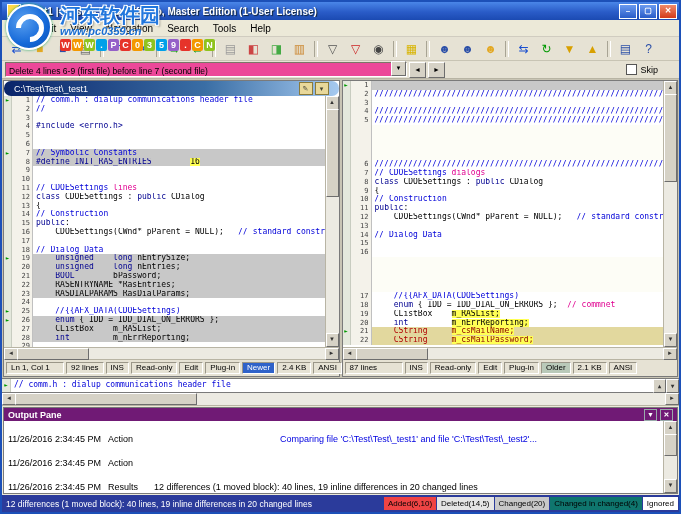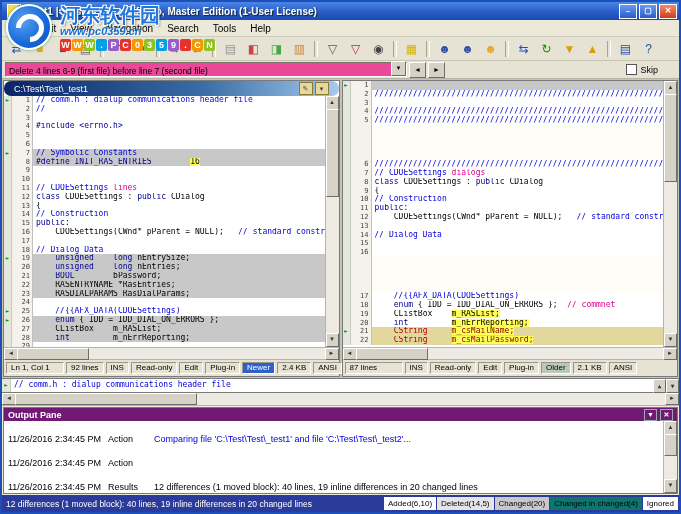--- a/index.html
+++ b/index.html
@@ -76,21 +76,21 @@
   .output{flex:0 0 74px;display:flex;flex-direction:column;border:1px solid #7a7a7a;margin:1px;background:#fff;}
   .output-header{height:13px;flex:0 0 13px;background:#701a75;color:#fff;font-size:9px;font-weight:bold;display:flex;align-items:center;padding:0 4px;}
   .oh-icons{margin-left:auto;display:flex;gap:3px;}
   .oh-btn{width:11px;height:10px;font-size:7px;line-height:10px;text-align:center;color:#fff;border:1px solid #9aa;}
   .output-body{flex:1;display:flex;min-height:0;}
   .olog{flex:1;overflow:hidden;font-size:9px;}
   .orow{display:grid;grid-template-columns:104px 46px 1fr;height:12px;line-height:12px;white-space:nowrap;margin-top:12px;}
   .orow .otime{padding-left:4px;color:#000;}
   .orow .okind{color:#000;}
   .orow .otext{overflow:hidden;}
-  .orow .otext.blue{color:#0000e0;}
+  .orow .otext.blue{color:#0000e0;text-align:center;}
   .orow .otext.black{color:#000;}
   
   .statusbar{height:17px;flex:0 0 17px;background:#2b3b9b;color:#fff;display:flex;align-items:center;font-size:8.5px;padding-left:4px;}
   .badges{margin-left:auto;display:flex;gap:1px;margin-right:1px;}
   .badge{padding:2px 4px;font-size:8px;color:#000;white-space:nowrap;}
   
   .watermark{position:absolute;top:2px;left:4px;z-index:50;display:flex;gap:8px;pointer-events:none;}
   .wm-logo{width:42px;height:42px;border-radius:50%;background:radial-gradient(circle at 35% 35%,#5aa0f0,#1468d8 60%,#0b4fb0);border:2px solid #fff;box-shadow:0 0 3px #2a6;position:relative;flex:0 0 42px;}
   .wm-logo::after{content:"";position:absolute;left:8px;top:8px;width:18px;height:18px;border:5px solid #fff;border-left-color:transparent;border-radius:50%;transform:rotate(-45deg);}
   .wm-col{display:flex;flex-direction:column;}
@@ -372,21 +372,21 @@
         <div class="sb-thumb" style="top:13px;height:20px;"></div>
         <div class="sb-btn bottom">▼</div>
       </div>
     </div>
   </div>
 
   <div class="statusbar">
     <span>12 differences (1 moved block): 40 lines, 19 inline differences in 20 changed lines</span>
     <span class="badges">
 
-        <span class="badge" style="background: #ffffff; color: rgb(0, 0, 0);">Added(6,10)</span>
+        <span class="badge" style="background: #ef4444; color: rgb(0, 0, 0);">Added(6,10)</span>
 
         <span class="badge" style="background: #e5e5e5; color: rgb(0, 0, 0);">Deleted(14,5)</span>
 
         <span class="badge" style="background: rgb(200, 200, 200); color: rgb(0, 0, 0);">Changed(20)</span>
 
         <span class="badge" style="background: #0f766e; color: rgb(0, 0, 0);">Changed in changed(4)</span>
 
         <span class="badge" style="background: rgb(255, 255, 255); color: rgb(0, 0, 0);">Ignored</span>
 
     </span>

